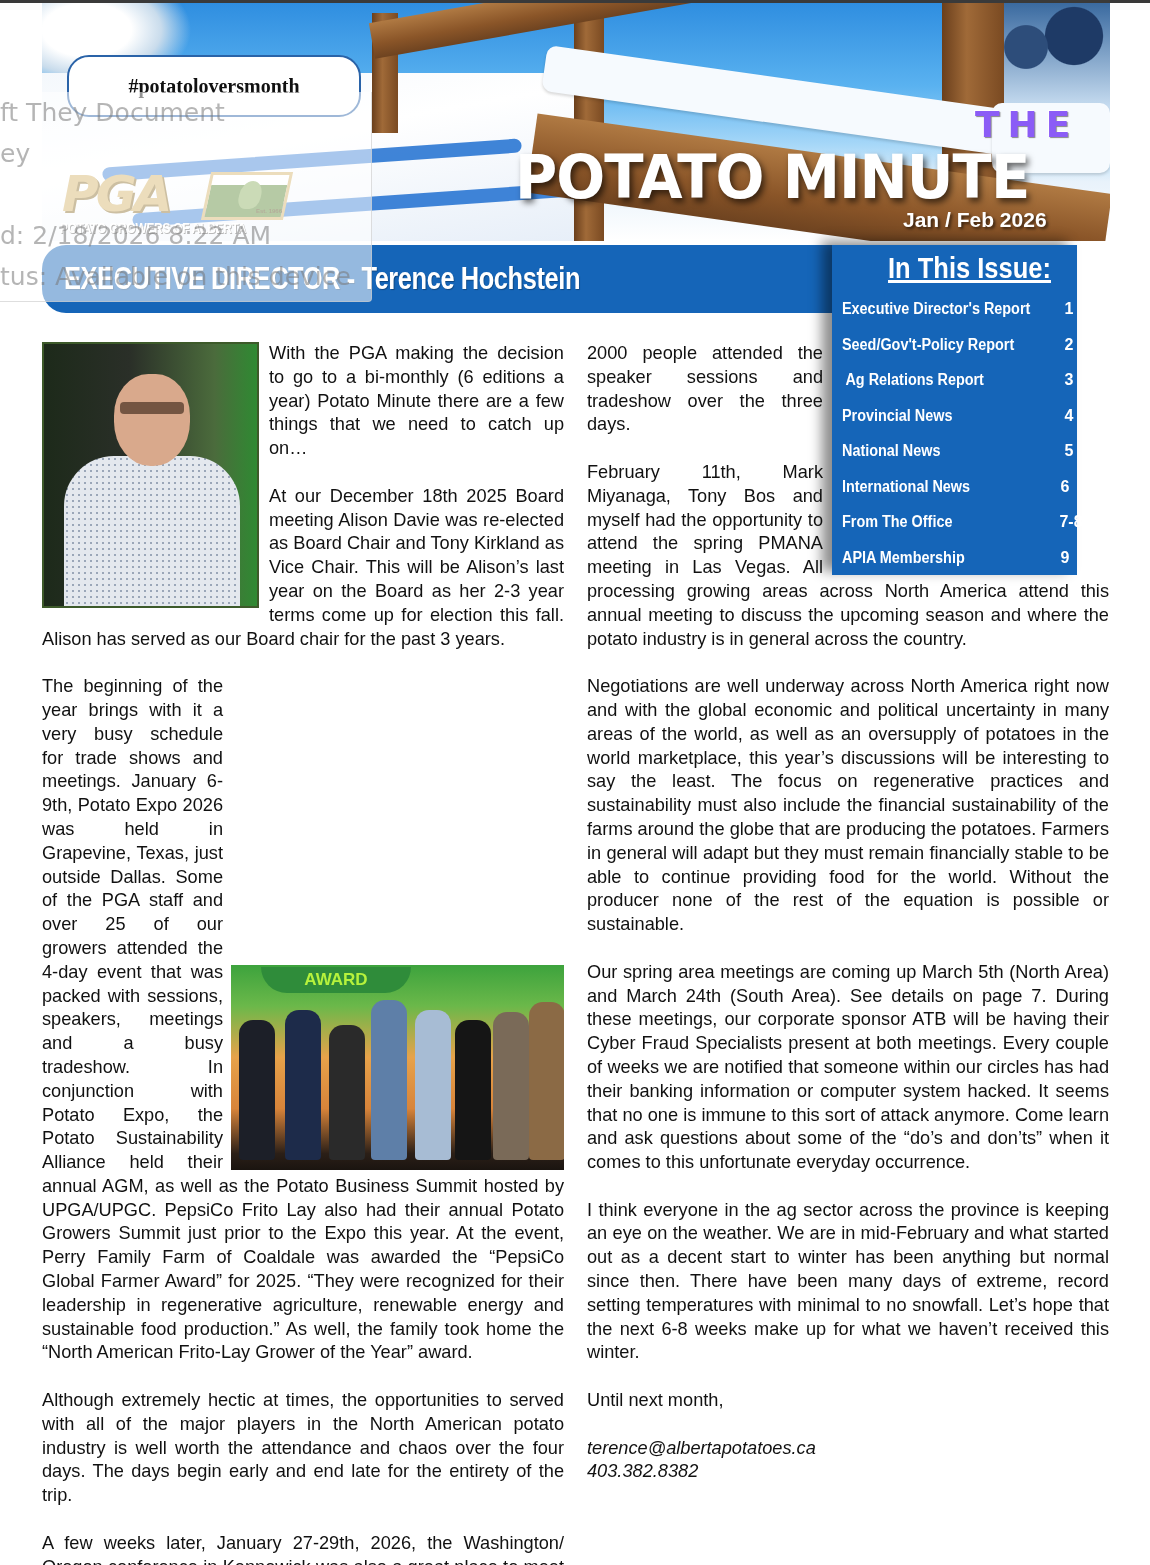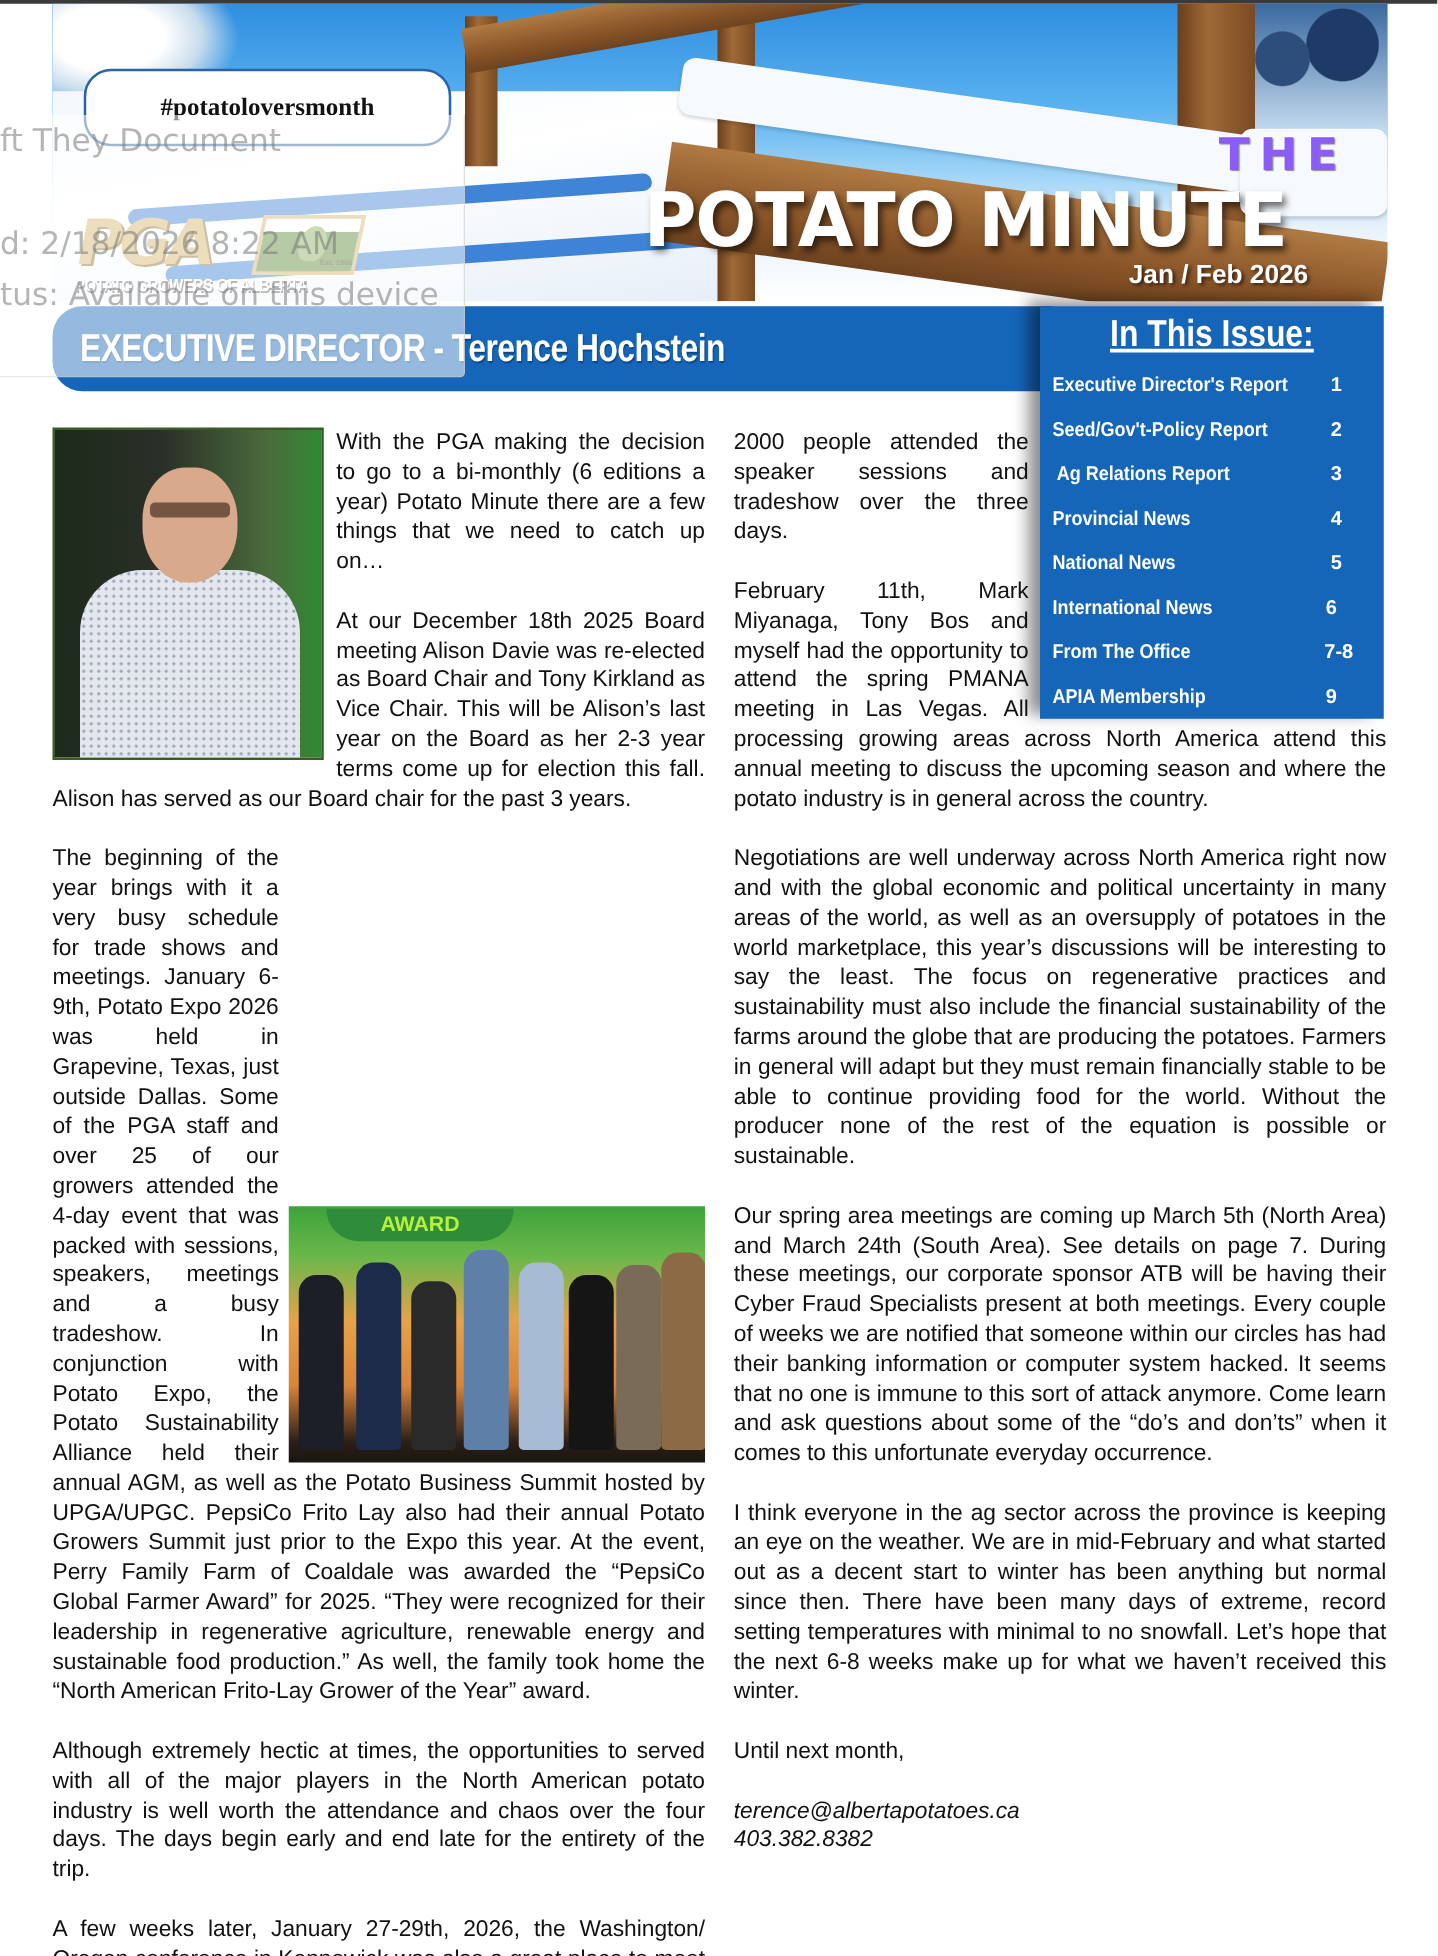--- a/index.html
+++ b/index.html
@@ -85,21 +85,21 @@
     display: flex; align-items: center; padding-left: 22px;
   }
   .section-banner span {
     font-family: "Liberation Sans", sans-serif; font-weight: bold; font-size: 31px; color: #ffffff;
     transform: scaleX(0.82); transform-origin: left; white-space: nowrap; letter-spacing: -0.5px;
     text-shadow: 1px 1px 1px rgba(0,0,0,.3);
   }
 
   
   .toc {
-    position: absolute; left: 832px; top: 245px; width: 275px; height: 330px; background: #1565b8;
+    position: absolute; left: 832px; top: 245px; width: 245px; height: 330px; background: #1565b8;
     box-shadow: -10px -4px 12px rgba(0,0,0,.45);
   }
   .toc-title {
     position: absolute; left: 0; top: 6px; width: 275px; text-align: center; font-family: "Liberation Sans", sans-serif;
     font-weight: bold; font-size: 30px; color: #ffffff; text-decoration: underline; transform: scaleX(0.85);
   }
   .toc-item { position: absolute; left: 10px; height: 24px; font-family: "Liberation Sans", sans-serif; font-weight: bold; color: #ffffff; font-size: 16px; }
   .toc-item .lbl { position: absolute; left: 0; top: 0; white-space: nowrap; transform: scaleX(0.9); transform-origin: left; }
   .toc-item .pg { position: absolute; left: 212px; top: 0; width: 30px; text-align: center; }
 
@@ -254,16 +254,17 @@
   <p>Negotiations are well underway across North America right now and with the global economic and political uncertainty in many areas of the world, as well as an oversupply of potatoes in the world marketplace, this year’s discussions will be interesting to say the least. The focus on regenerative practices and sustainability must also include the financial sustainability of the farms around the globe that are producing the potatoes. Farmers in general will adapt but they must remain financially stable to be able to continue providing food for the world. Without the producer none of the rest of the equation is possible or sustainable.</p>
   <p>Our spring area meetings are coming up March 5th (North Area) and March 24th (South Area). See details on page 7. During these meetings, our corporate sponsor ATB will be having their Cyber Fraud Specialists present at both meetings. Every couple of weeks we are notified that someone within our circles has had their banking information or computer system hacked. It seems that no one is immune to this sort of attack anymore. Come learn and ask questions about some of the “do’s and don’ts” when it comes to this unfortunate everyday occurrence.</p>
   <p>I think everyone in the ag sector across the province is keeping an eye on the weather. We are in mid-February and what started out as a decent start to winter has been anything but normal since then. There have been many days of extreme, record setting temperatures with minimal to no snowfall. Let’s hope that the next 6-8 weeks make up for what we haven’t received this winter.</p>
   <p>Until next month,</p>
   <div class="contact">terence@albertapotatoes.ca</div>
   <div class="contact">403.382.8382</div>
 </div>
 
 <div class="tooltip">
   <div>ft They Document</div>
+  <div>ey</div>
   <div>&nbsp;</div>
   <div>d: 2/18/2026 8:22 AM</div>
   <div>tus: Available on this device</div>
 </div>
 
 </body></html>

